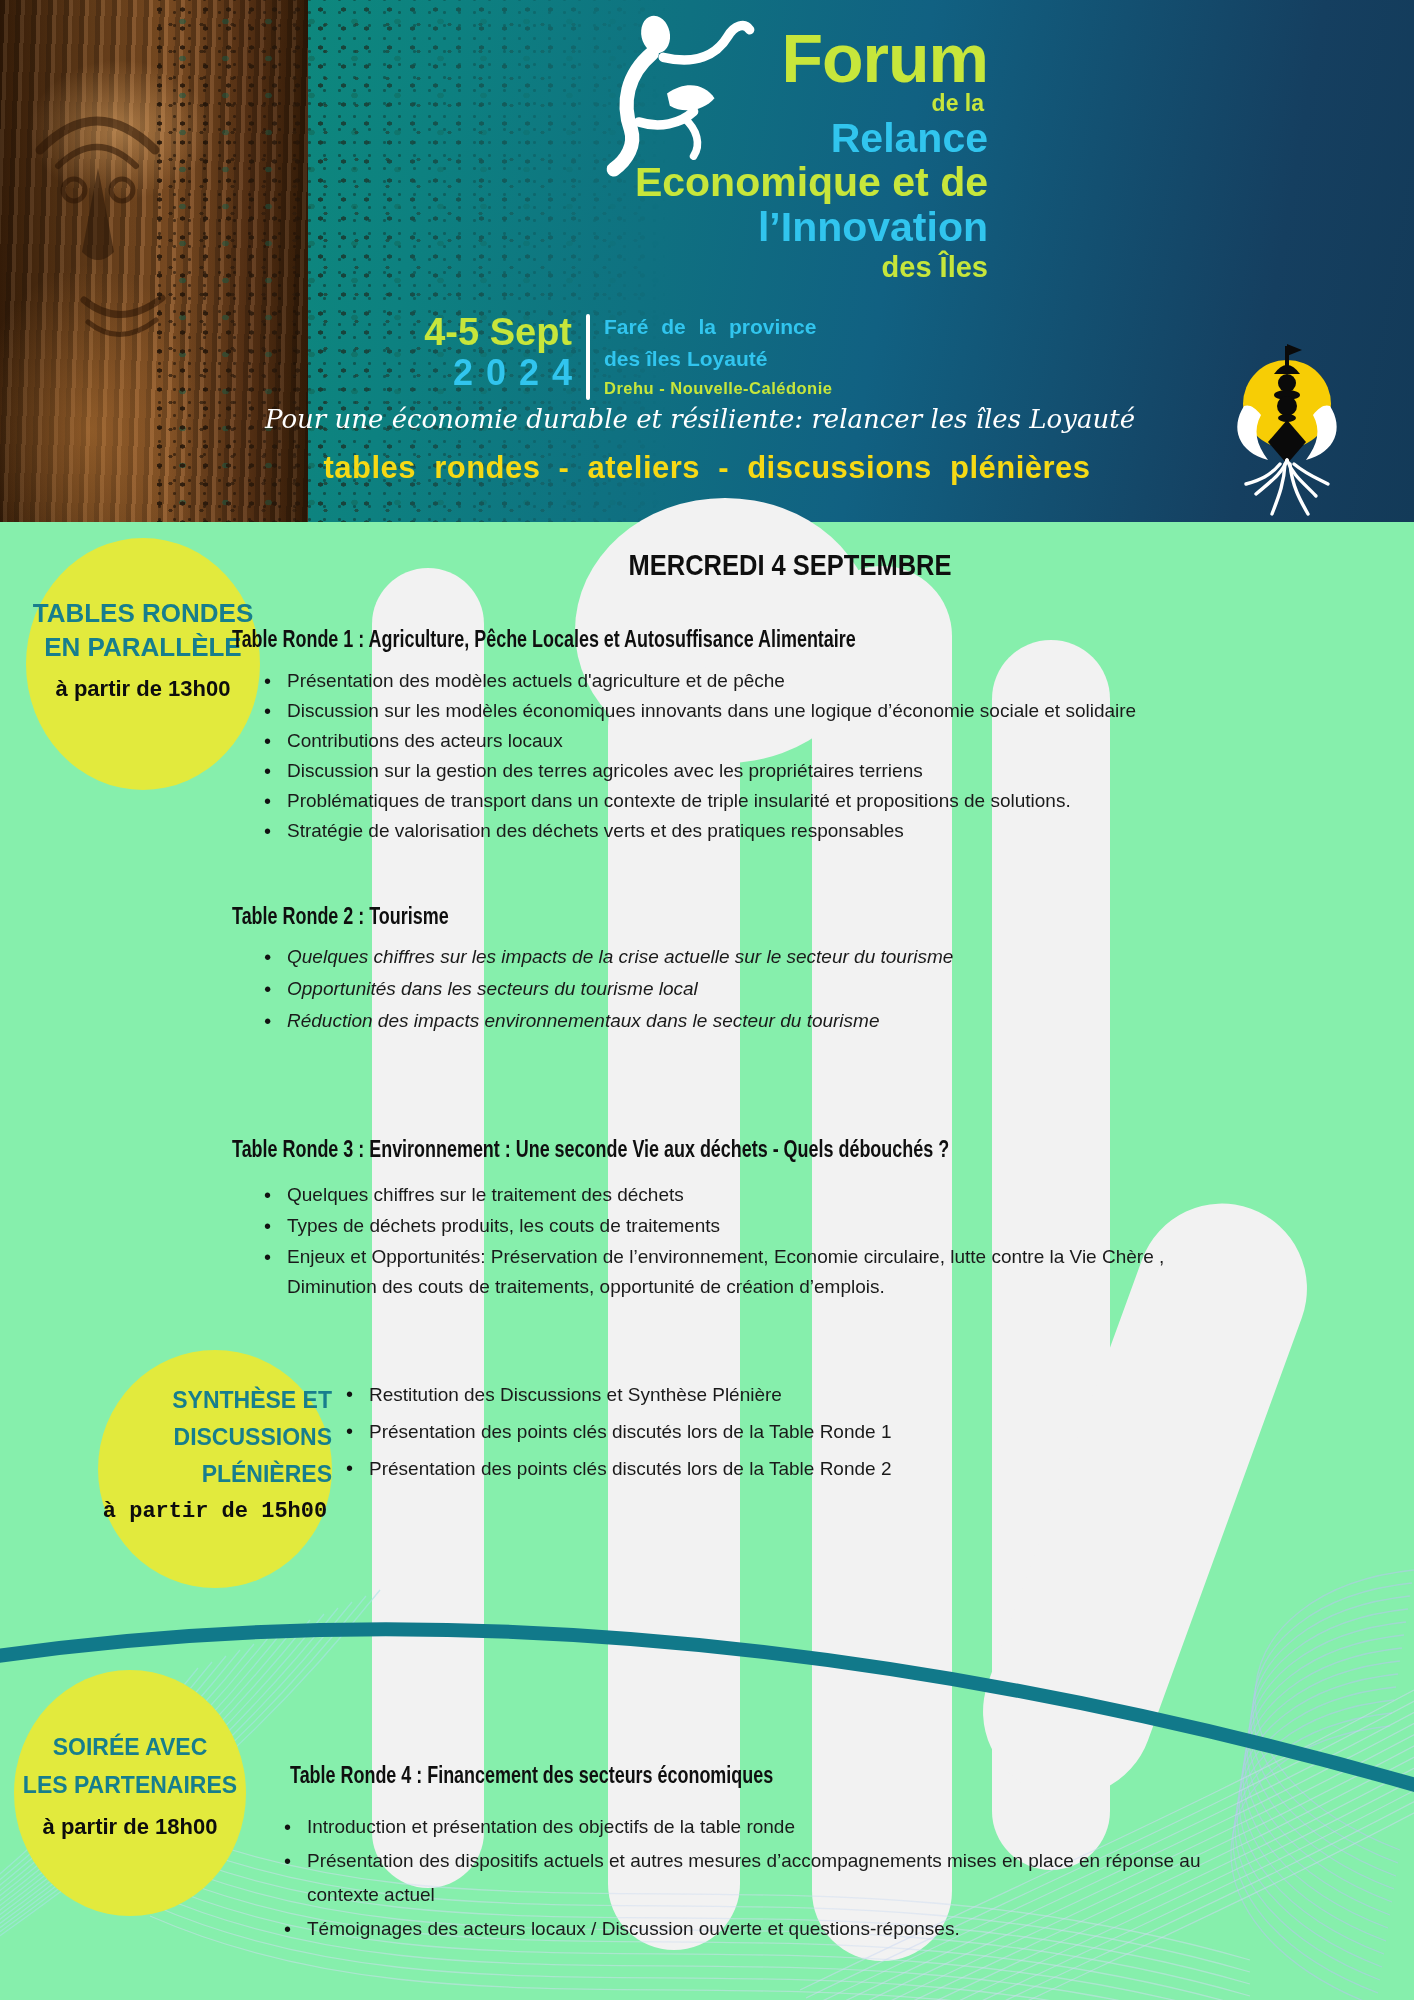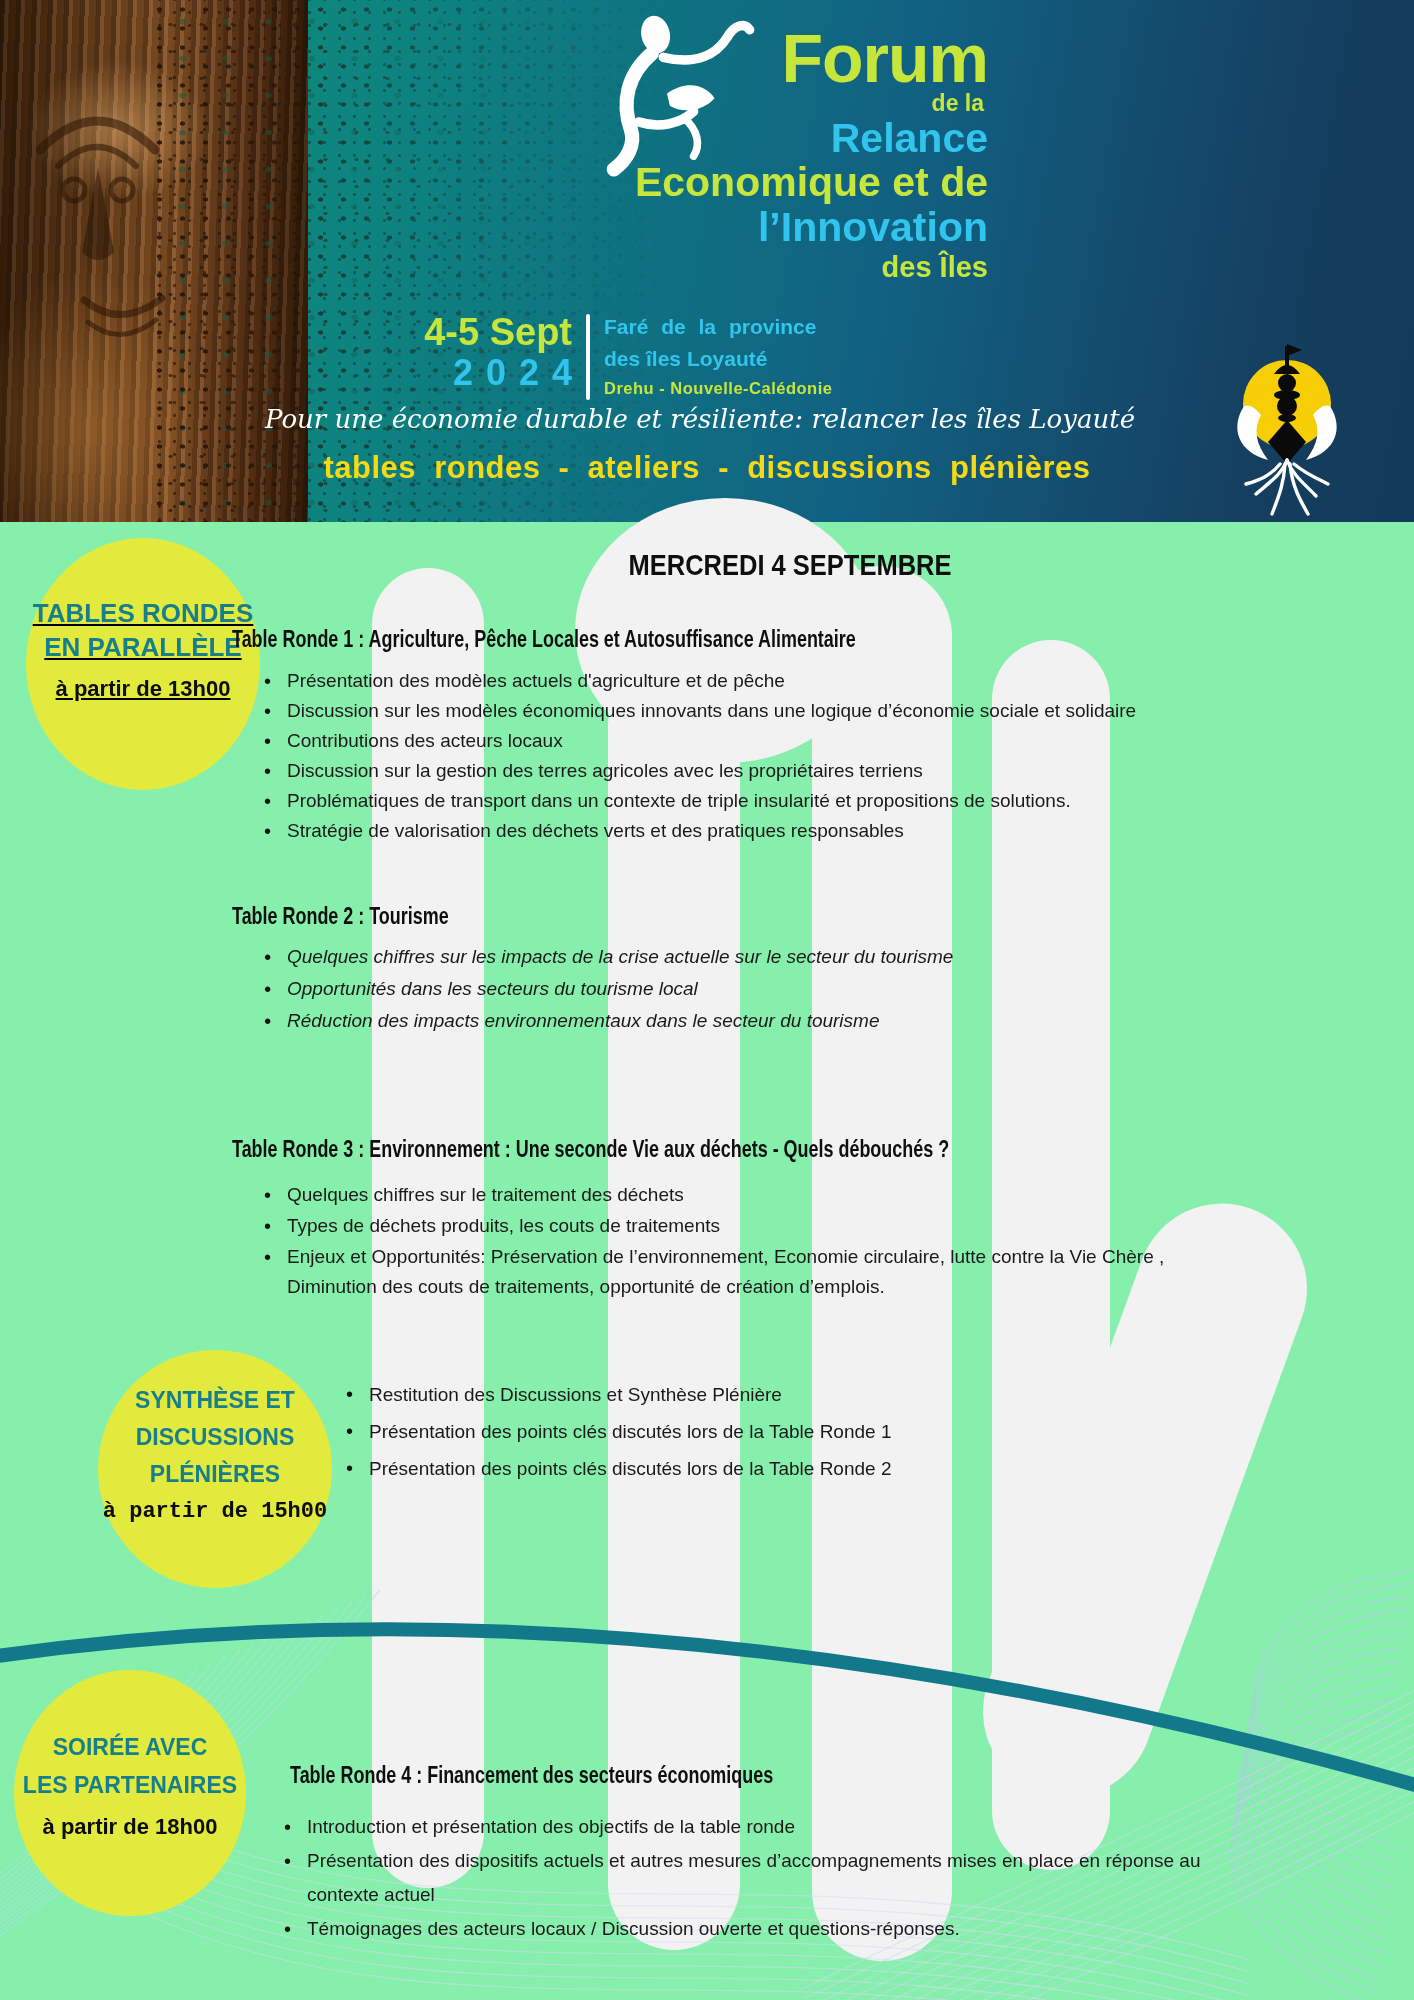--- a/index.html
+++ b/index.html
@@ -52,25 +52,25 @@
   .sil{position:absolute;background:#f2f2f2;z-index:0;}
   .deco{position:absolute;overflow:visible;z-index:1;}
   .arc{position:absolute;left:0;top:1540px;z-index:1;}
 
   
   .day-title{position:absolute;left:530px;top:548px;width:520px;text-align:center;z-index:3;
     font-weight:bold;font-size:30px;color:#0f0f0f;transform:scaleX(.85);transform-origin:center;white-space:nowrap;}
   .badge{position:absolute;border-radius:50%;background:#e2ea3d;z-index:2;text-align:center;font-weight:bold;}
   .badge-line{color:#177e8d;white-space:nowrap;}
   .badge-time{color:#0d0d0d;white-space:nowrap;}
-  .badge1{left:26px;top:538px;width:234px;height:252px;padding-top:58px;box-sizing:border-box;text-decoration:underline;}
+  .badge1{left:26px;top:538px;width:234px;height:252px;padding-top:58px;box-sizing:border-box;}
   .badge1 .badge-line{font-size:26px;line-height:34px;}
   .badge1 .badge-time{font-size:22px;margin-top:12px;}
   .badge2{left:98px;top:1350px;width:234px;height:238px;padding-top:32px;box-sizing:border-box;}
-  .badge2 .badge-line{font-size:23px;line-height:37px;}
+  .badge2 .badge-line{font-size:23px;line-height:37px;text-align:right;}
   .badge2 .badge-time{font-size:22px;margin-top:6px;font-family:Liberation Mono, monospace;}
   .badge3{left:14px;top:1670px;width:232px;height:246px;padding-top:58px;box-sizing:border-box;}
   .badge3 .badge-line{font-size:23px;line-height:38px;}
   .badge3 .badge-time{font-size:22px;margin-top:10px;}
 
   .tr-title{position:absolute;z-index:3;font-weight:bold;font-size:23px;color:#0f0f0f;
     transform:scaleX(.78);transform-origin:left center;white-space:nowrap;}
   .tt1{left:232px;top:626px;}
   .tt2{left:232px;top:903px;}
   .tt3{left:232px;top:1136px;}

